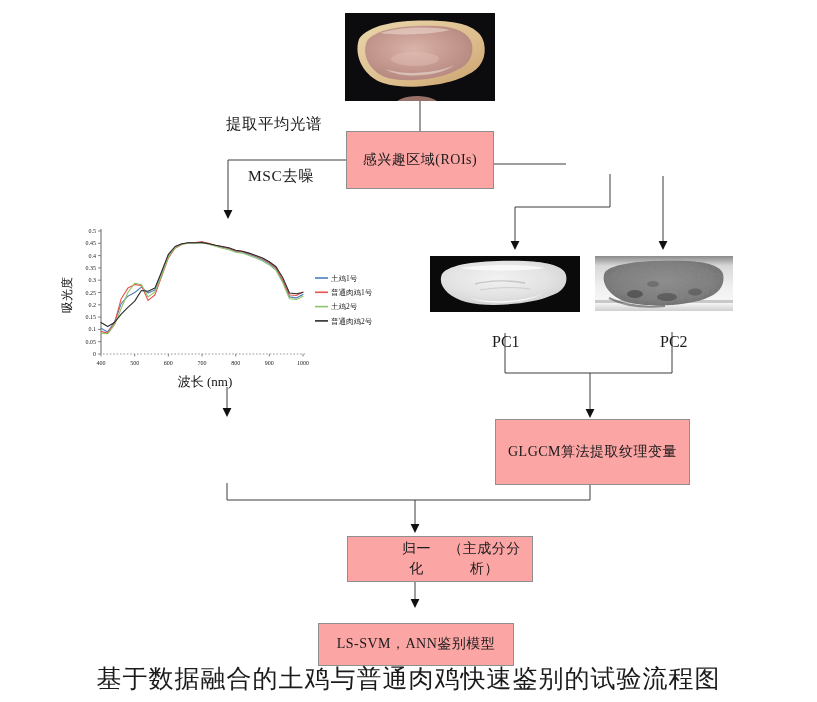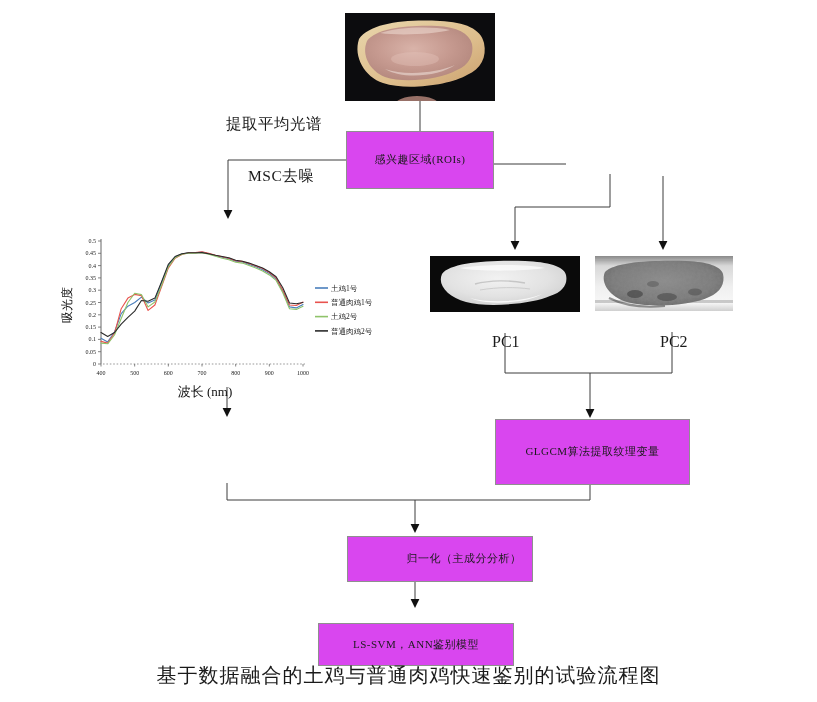--- a/index.html
+++ b/index.html
@@ -1,34 +1,34 @@
 <!DOCTYPE html>
 <html><head>
 <meta charset="utf-8">
 <style>
   html,body{margin:0;padding:0;background:#ffffff;}
   .canvas{
     position:relative;width:817px;height:702px;background:#ffffff;overflow:hidden;
     font-family:"Liberation Serif","DejaVu Serif",serif;color:#1a1a1a;
   }
   .flowbox{
-    position:absolute;background:#d946ef;border:1px solid #8f8f8f;
+    position:absolute;background:#fca5a5;border:1px solid #8f8f8f;
     display:flex;align-items:center;justify-content:center;text-align:center;
-    font-size:11px;letter-spacing:0.5px;line-height:1.45;z-index:3;
+    font-size:14px;letter-spacing:0.5px;line-height:1.45;z-index:3;
   }
   .edge-label{position:absolute;font-size:15.5px;letter-spacing:0.5px;white-space:nowrap;z-index:3;}
   .pc-label{position:absolute;font-size:16px;z-index:3;margin-top:19px;}
   .caption{
     position:absolute;left:0;top:662px;width:817px;text-align:center;
-    font-size:20px;letter-spacing:1px;z-index:3;
+    font-size:25px;letter-spacing:1px;z-index:3;
   }
   .imgframe{position:absolute;z-index:2;}
   svg{display:block;}
   #connector-layer{position:absolute;left:0;top:0;z-index:1;pointer-events:none;}
-  #chart-wrap{position:absolute;left:60px;top:231px;z-index:2;}
+  #chart-wrap{position:absolute;left:60px;top:221px;z-index:2;}
 </style>
 </head>
 <body>
 
 <div class="canvas">
 
   <svg id="connector-layer" width="817" height="702" viewBox="0 0 817 702">
     <g stroke="#3c3c3c" stroke-width="1" fill="none">
 
       <path d="M420 101 L420 131"></path>

